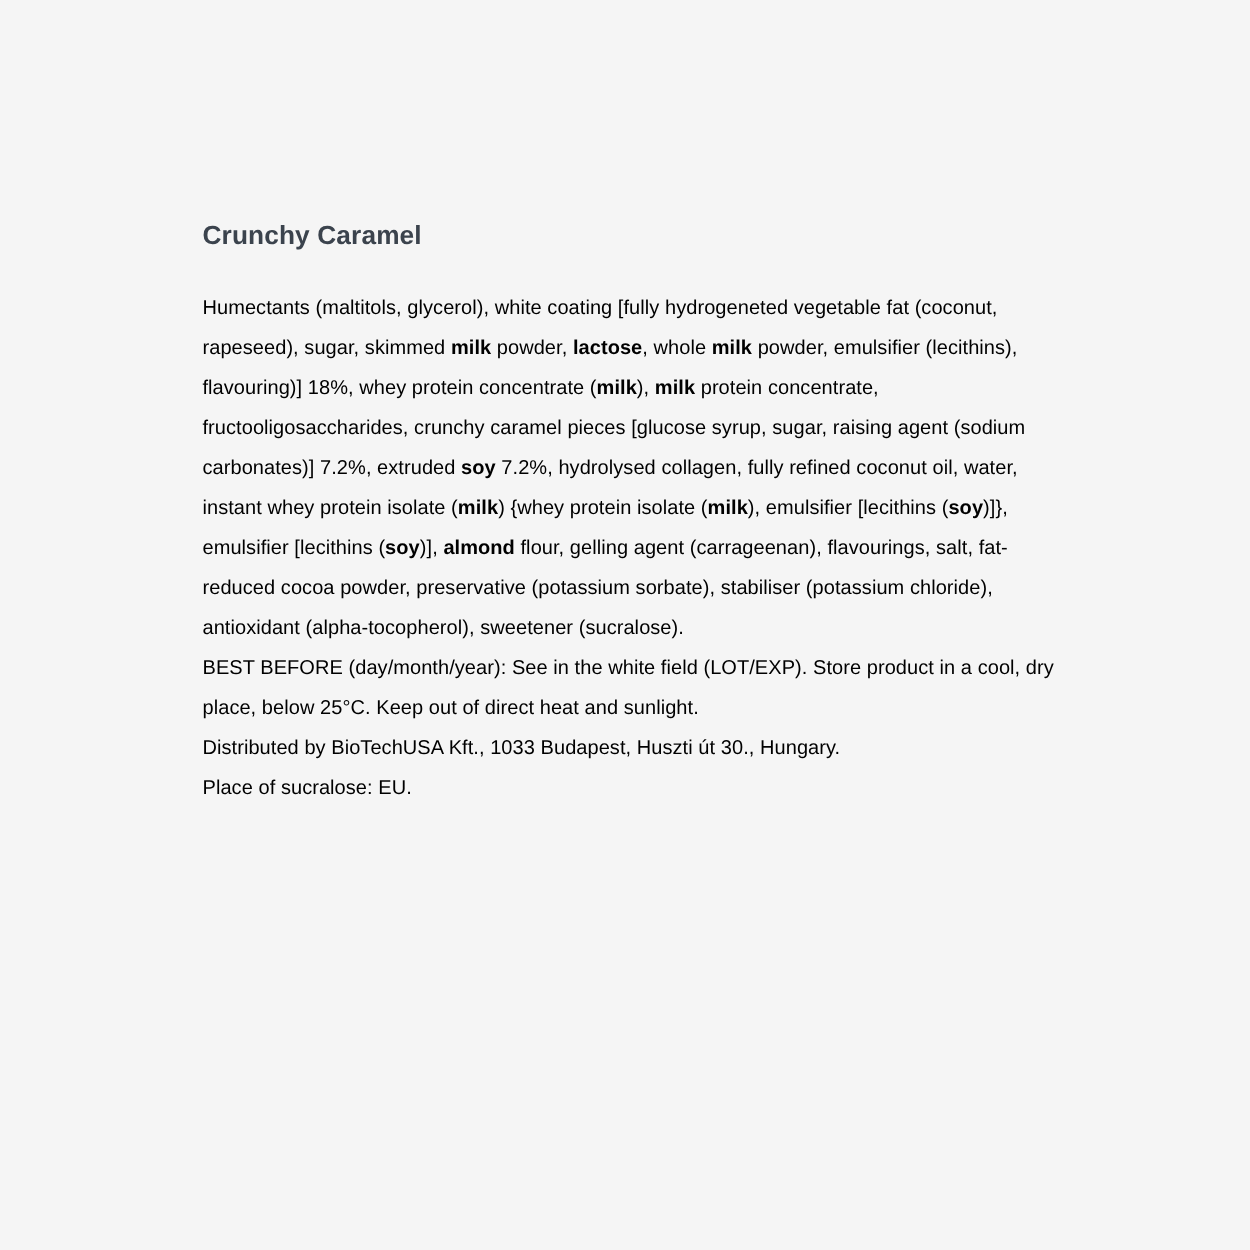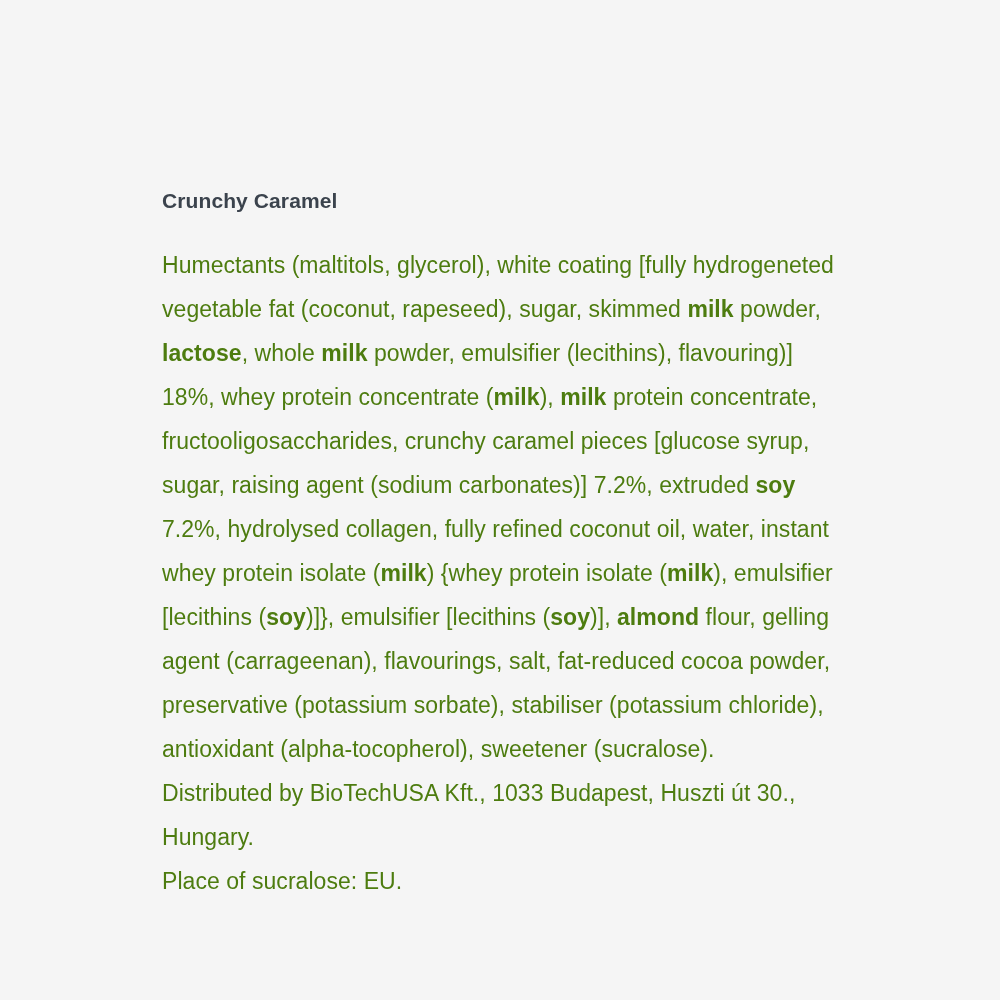--- a/index.html
+++ b/index.html
@@ -18,34 +18,33 @@
     position: relative;
     width: 1000px;
     height: 1000px;
     box-sizing: border-box;
   }
   .content {
     position: absolute;
     left: 162px;
     top: 176px;
     width: 682px;
-    margin-top: 12px;
   }
   .product-title {
     font-size: 21px;
     font-weight: bold;
     color: #3b434d;
     letter-spacing: 0.1px;
     margin: 0 0 30px 0;
     line-height: 1.2;
   }
   .para {
-    font-size: 23px;
-    line-height: 44px;
-    color: #4d7c0f;
+    font-size: 16px;
+    line-height: 32px;
+    color: #000000;
     margin: 0;
     letter-spacing: 0.05px;
   }
   .para + .para {
     margin-top: 0px;
   }
   .block-gap {
     margin-top: 25px;
   }
 </style>
@@ -53,19 +52,20 @@
 <body>
 
 <div class="page">
   <div class="content">
 
     <h1 class="product-title">Crunchy Caramel</h1>
 
     <p class="para">Humectants (maltitols, glycerol), white coating [fully hydrogeneted vegetable fat (coconut, rapeseed), sugar, skimmed <b>milk</b> powder, <b>lactose</b>, whole <b>milk</b> powder, emulsifier (lecithins), flavouring)] 18%, whey protein concentrate (<b>milk</b>), <b>milk</b> protein concentrate, fructooligosaccharides, crunchy caramel pieces [glucose syrup, sugar, raising agent (sodium carbonates)] 7.2%, extruded <b>soy</b> 7.2%, hydrolysed collagen, fully refined coconut oil, water, instant whey protein isolate (<b>milk</b>) {whey protein isolate (<b>milk</b>), emulsifier [lecithins (<b>soy</b>)]}, emulsifier [lecithins (<b>soy</b>)], <b>almond</b> flour, gelling agent (carrageenan), flavourings, salt, fat-reduced cocoa powder, preservative (potassium sorbate), stabiliser (potassium chloride), antioxidant (alpha-tocopherol), sweetener (sucralose).</p>
 
 
+    <p class="para block-gap">BEST BEFORE (day/month/year): See in the white field (LOT/EXP). Store product in a cool, dry place, below 25°C. Keep out of direct heat and sunlight.</p>
 
     <p class="para">Distributed by BioTechUSA Kft., 1033 Budapest, Huszti út 30., Hungary.</p>
 
     <p class="para">Place of sucralose: EU.</p>
 
   </div>
 </div>
 
 </body></html>

